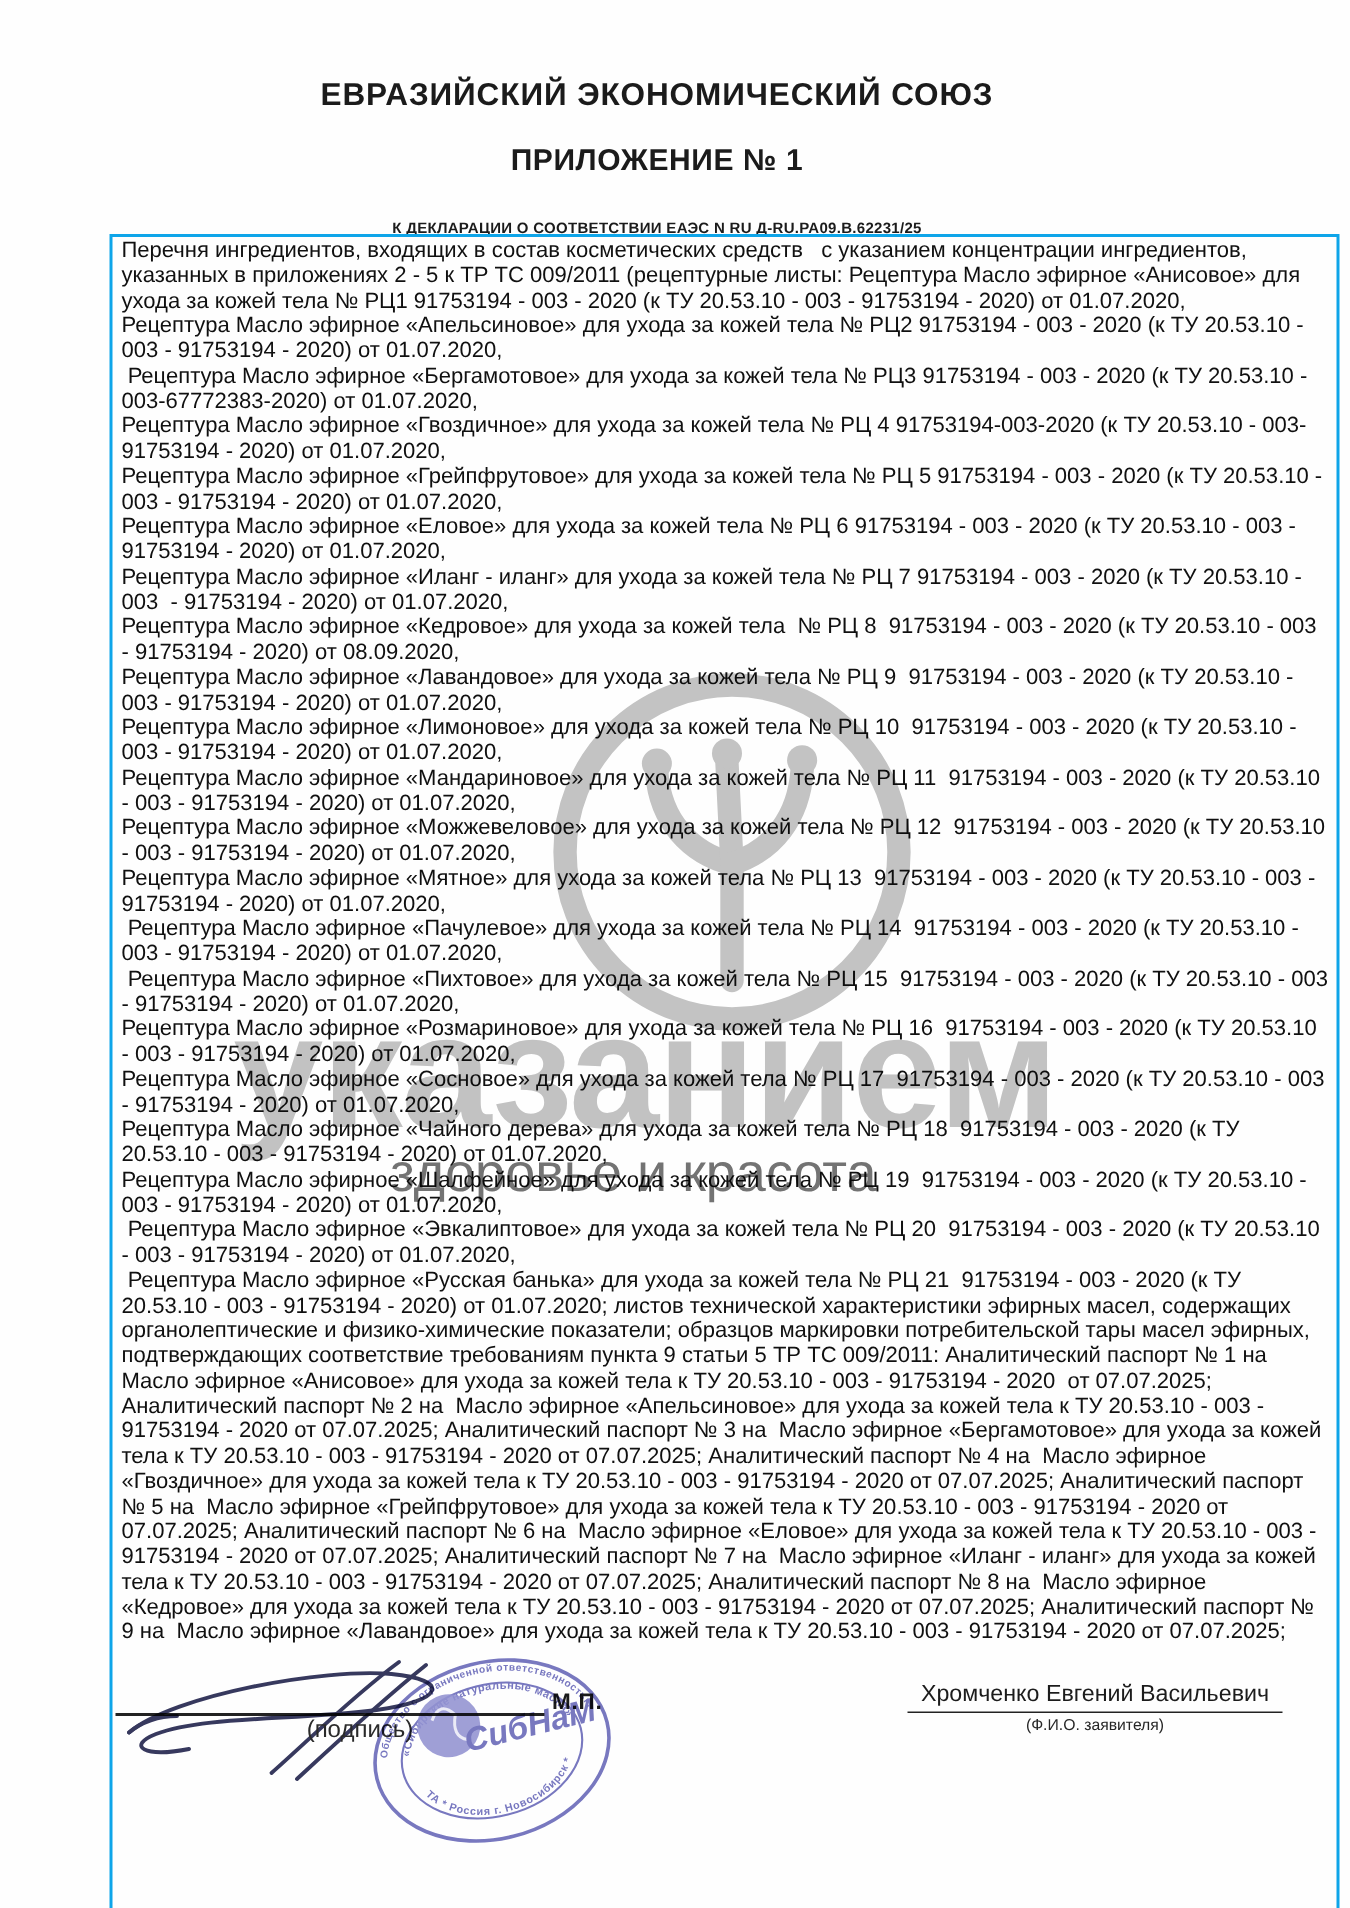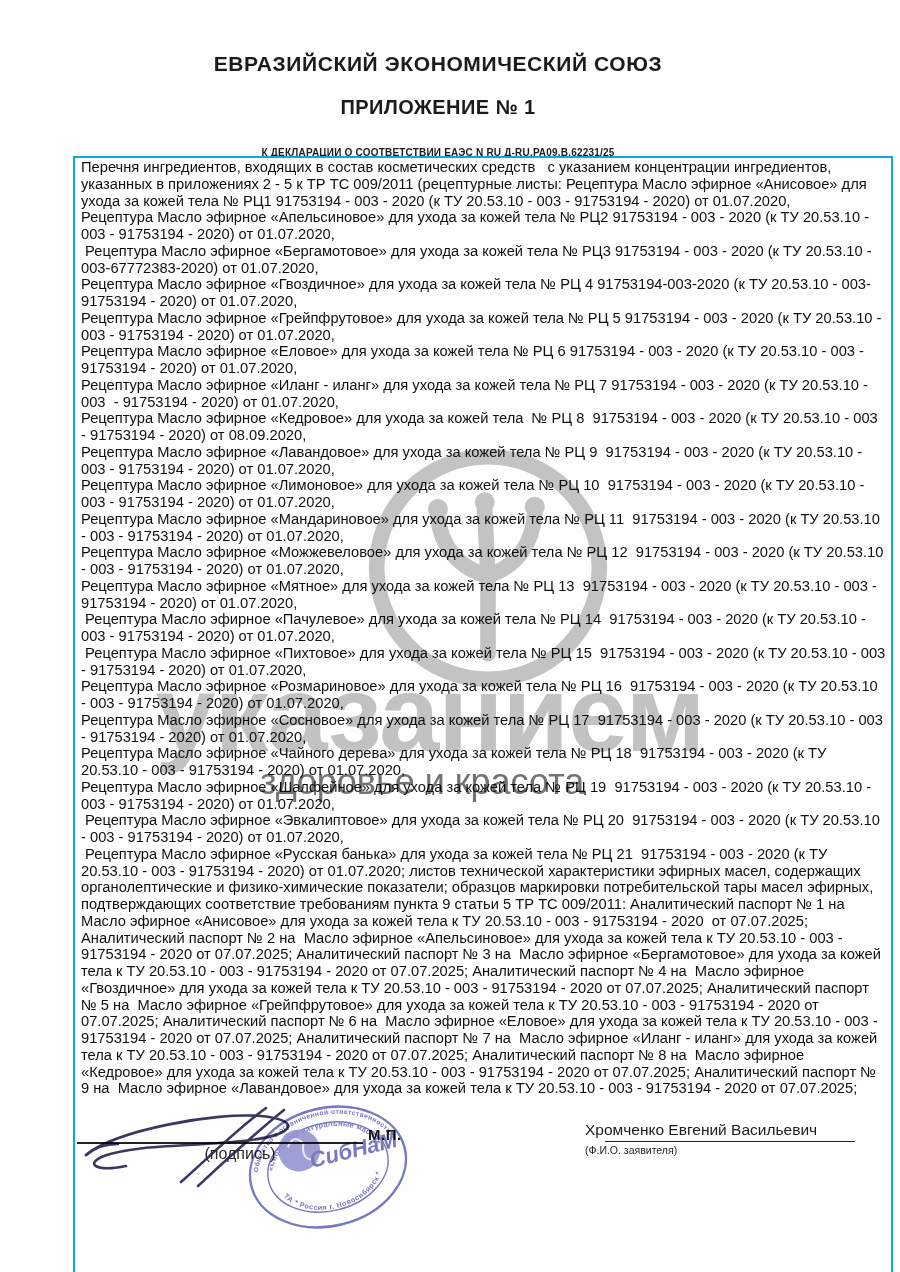--- a/index.html
+++ b/index.html
@@ -28,21 +28,21 @@
     font-size:36px;color:#737373;line-height:1;}
   
   .sig-svg{position:absolute;left:66px;top:1100px;width:310px;height:100px;z-index:4;mix-blend-mode:multiply;}
   .sig-line{position:absolute;left:77px;top:1142px;width:286px;border-top:2px solid #222;z-index:2;}
   .sig-caption{position:absolute;left:180px;top:1145px;width:120px;text-align:center;
     font-size:16px;color:#2a2a2a;z-index:4;}
   .mp-label{position:absolute;left:368px;top:1126px;font-size:15px;font-weight:700;
     letter-spacing:.5px;color:#1b1b1b;z-index:2;}
   .stamp-svg{position:absolute;left:214px;top:1072px;width:228px;height:190px;z-index:5;
     mix-blend-mode:multiply;opacity:.92;}
-  .applicant{position:absolute;left:585px;top:1121px;width:290px;text-align:left;z-index:2;}
+  .applicant{position:absolute;left:585px;top:1121px;width:290px;text-align:center;z-index:2;}
   .applicant-name{font-size:15.5px;color:#1c1c1c;padding-bottom:2px;}
   .applicant-rule{width:250px;margin:0 auto;border-top:1.5px solid #222;}
   .applicant-caption{font-size:10.5px;color:#262626;padding-top:2px;}
 </style>
 </head>
 <body>
 
 <div class="hdr hdr-union">ЕВРАЗИЙСКИЙ ЭКОНОМИЧЕСКИЙ СОЮЗ</div>
 <div class="hdr hdr-appendix">ПРИЛОЖЕНИЕ № 1</div>
 <div class="hdr hdr-decl">К ДЕКЛАРАЦИИ О СООТВЕТСТВИИ ЕАЭС N RU Д-RU.РА09.В.62231/25</div>

